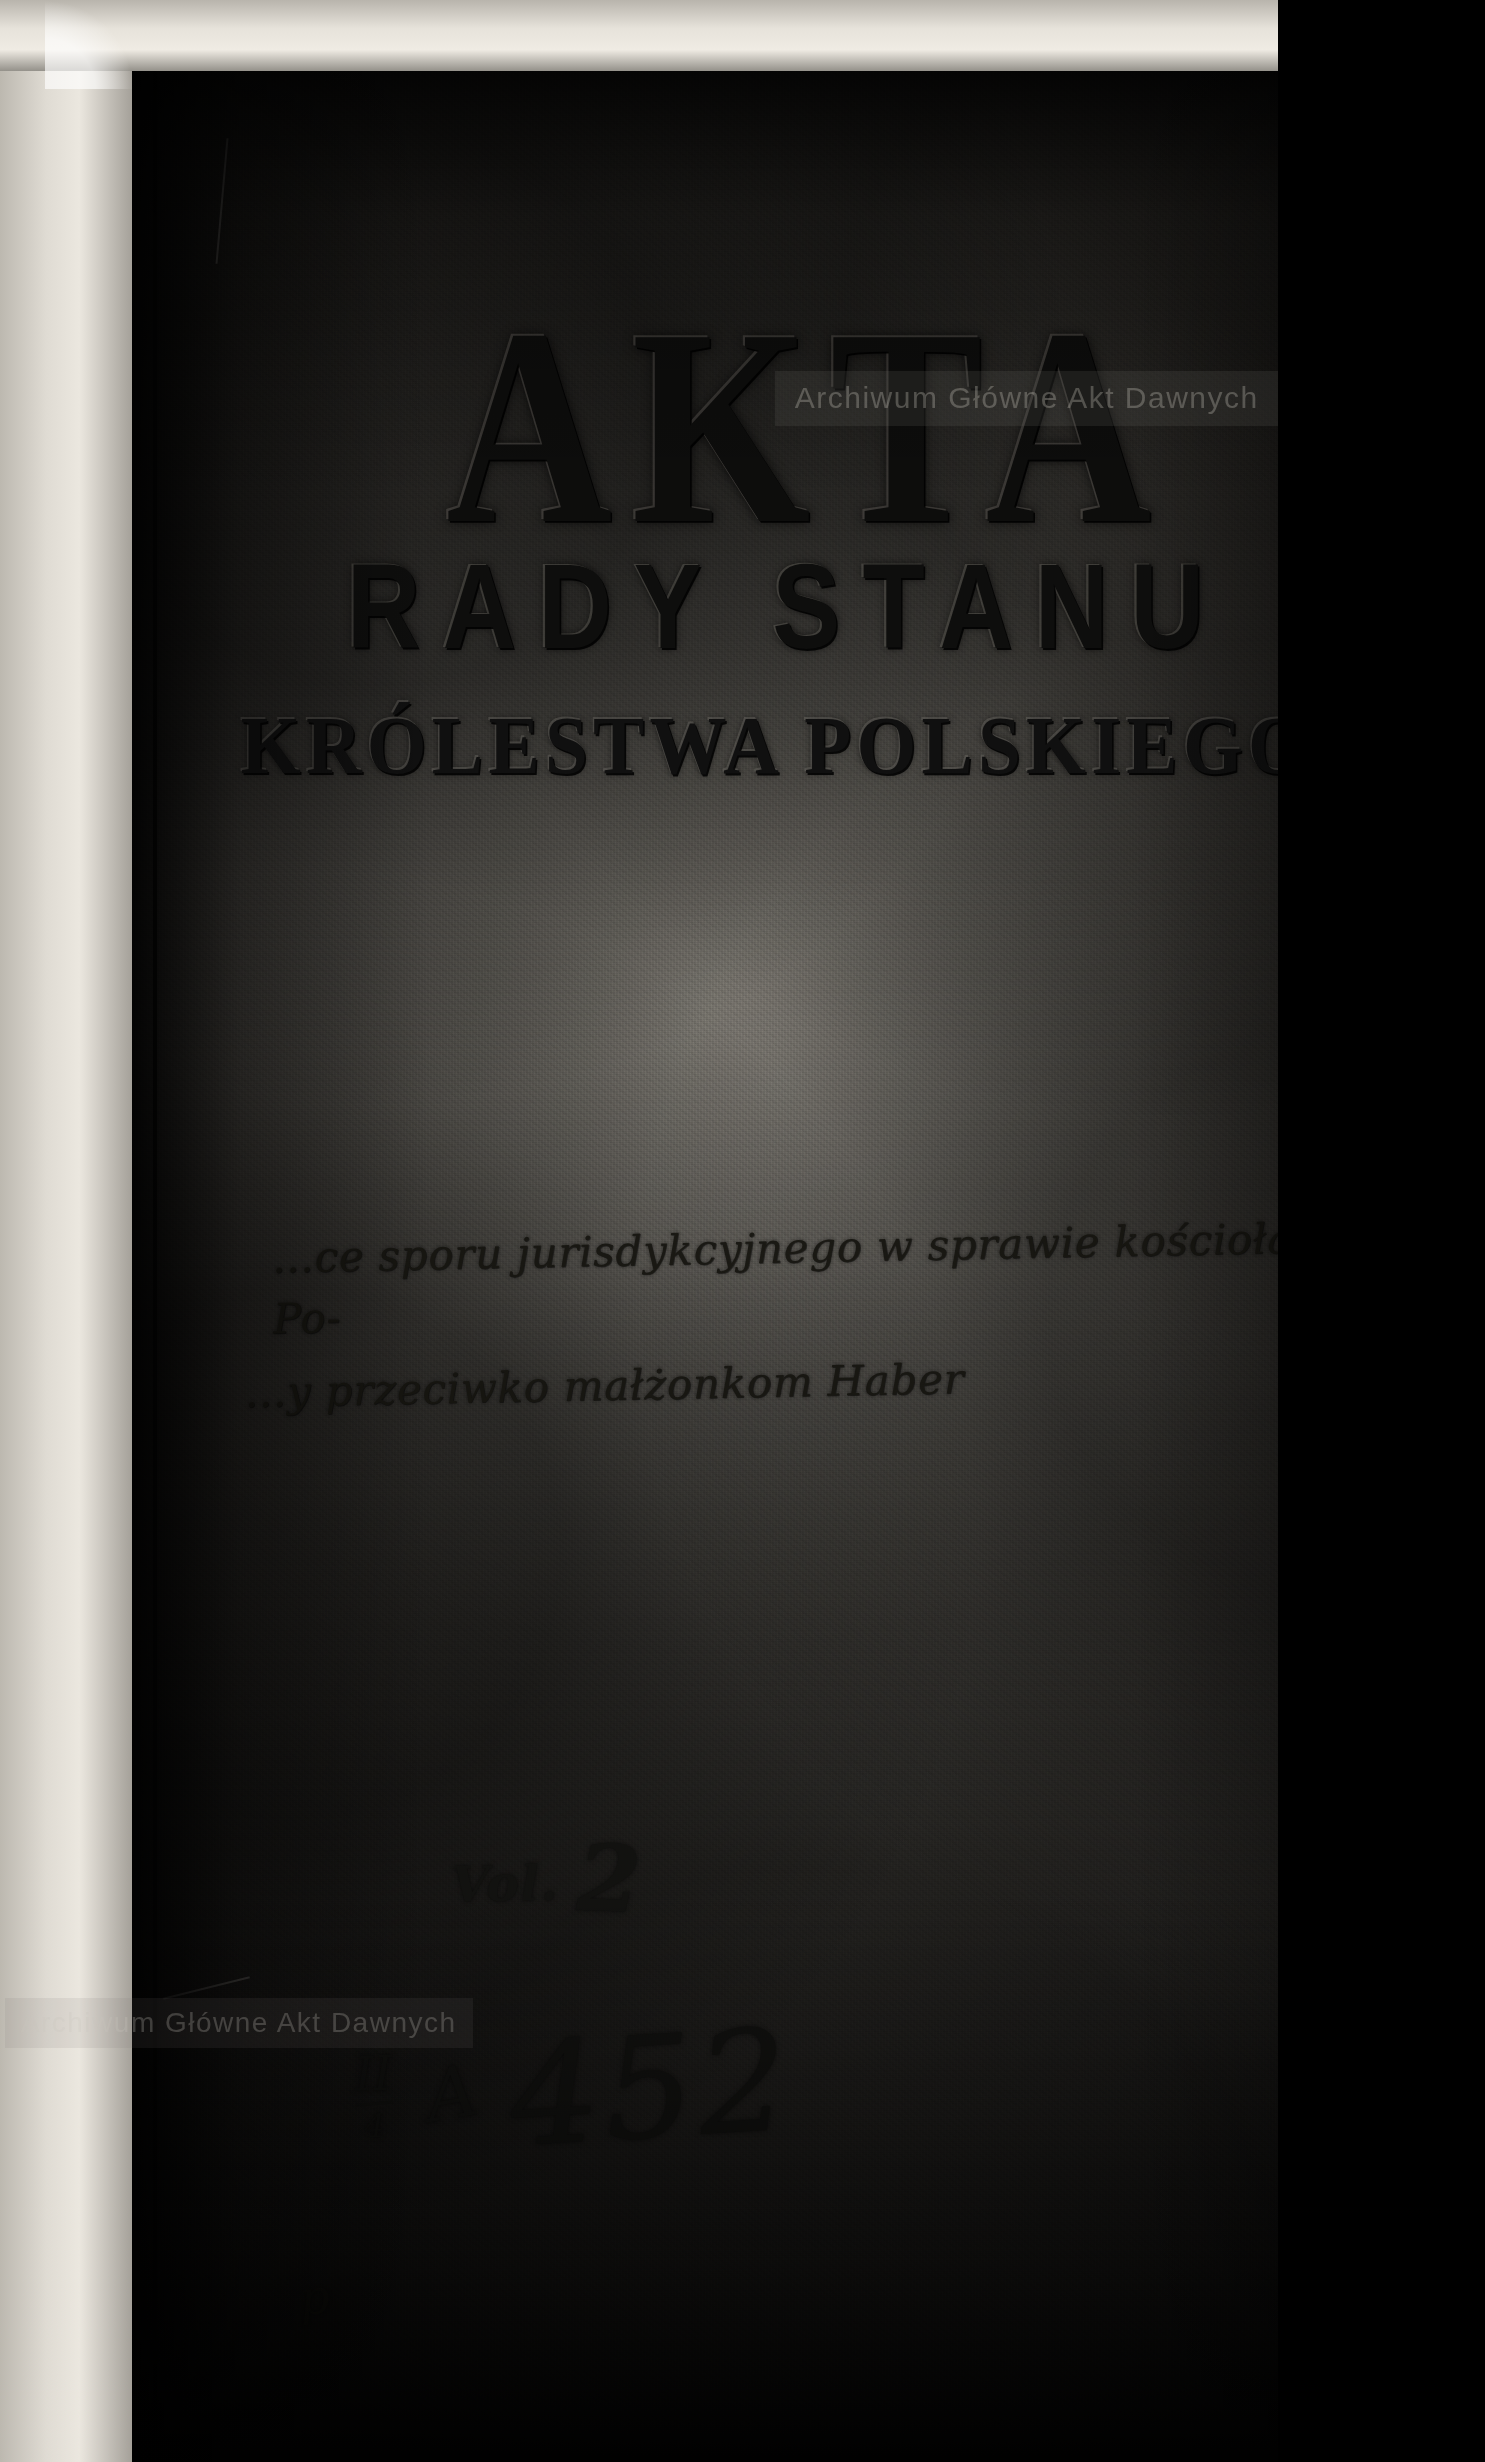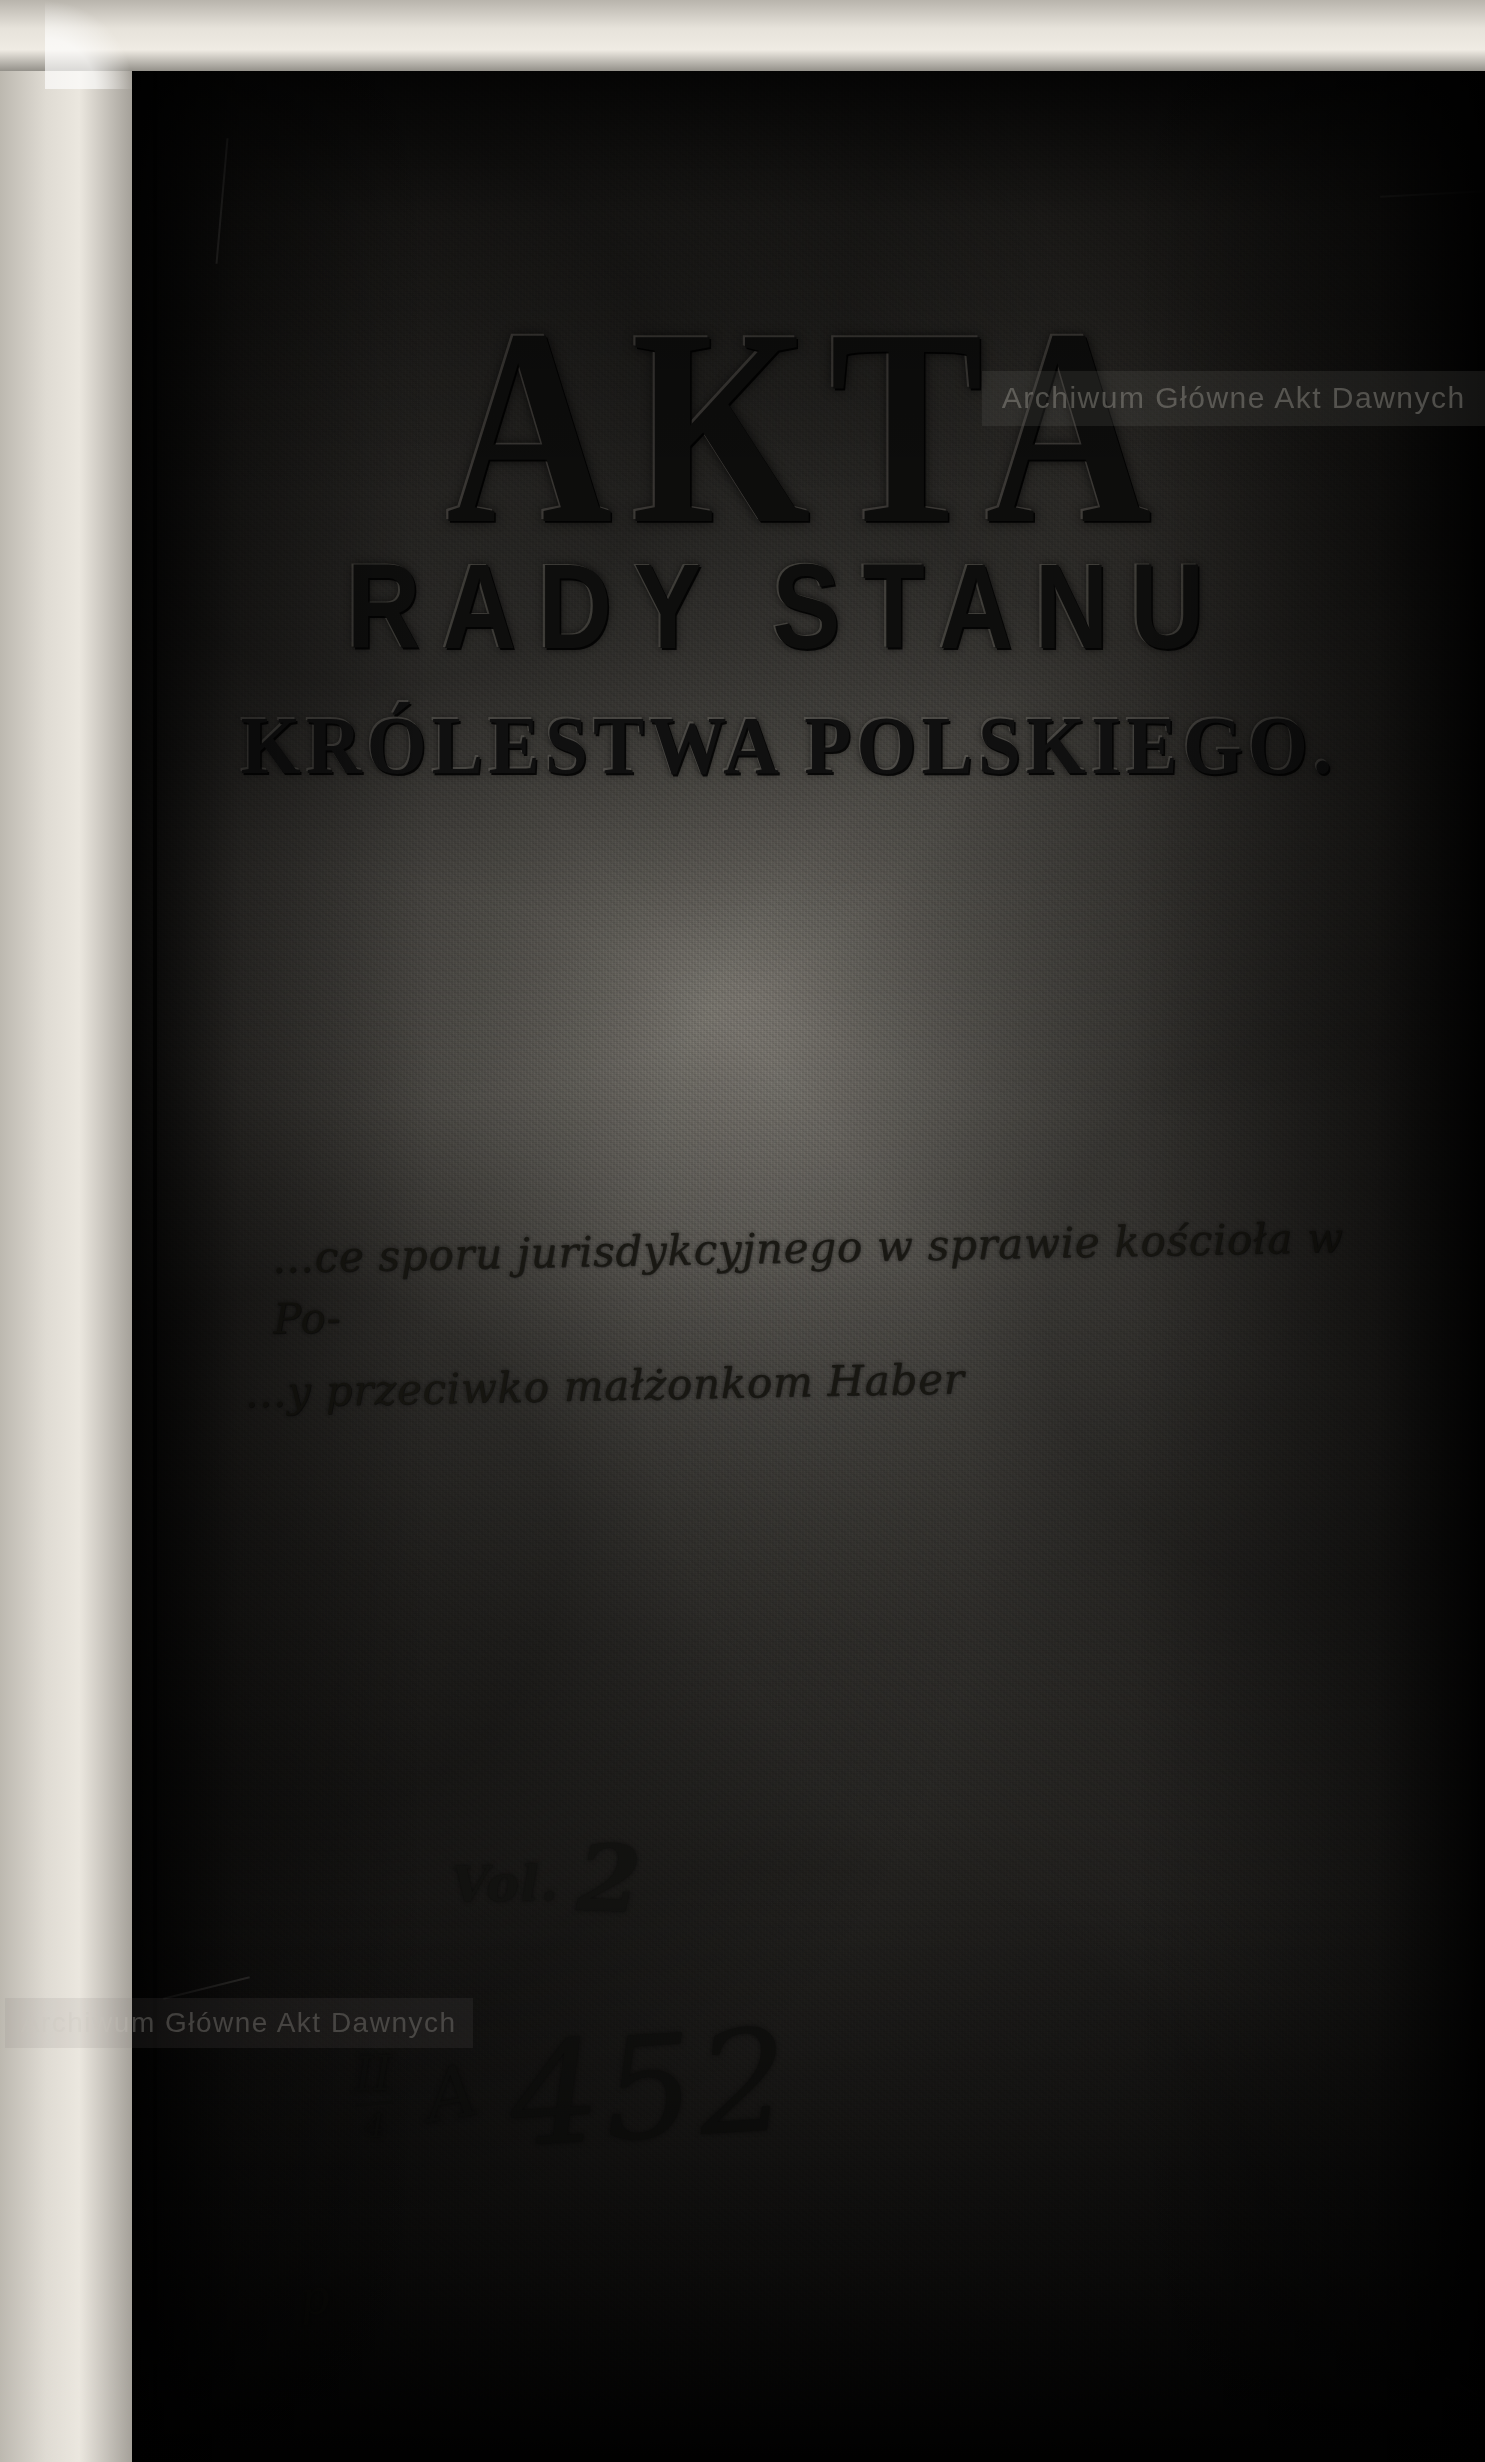--- a/index.html
+++ b/index.html
@@ -10,21 +10,21 @@
   body {
     width: 1485px;
     height: 2462px;
     overflow: hidden;
     font-family: "Liberation Serif", serif;
   }
 
   
   .scan {
     position: relative;
-    width: 1485px;
+    width: 1278px;
     height: 2462px;
     background: #701a75;
     overflow: hidden;
   }
 
   
   .scan-edge-top {
     position: absolute;
     left: 0; top: 0;
     width: 1485px; height: 71px;

